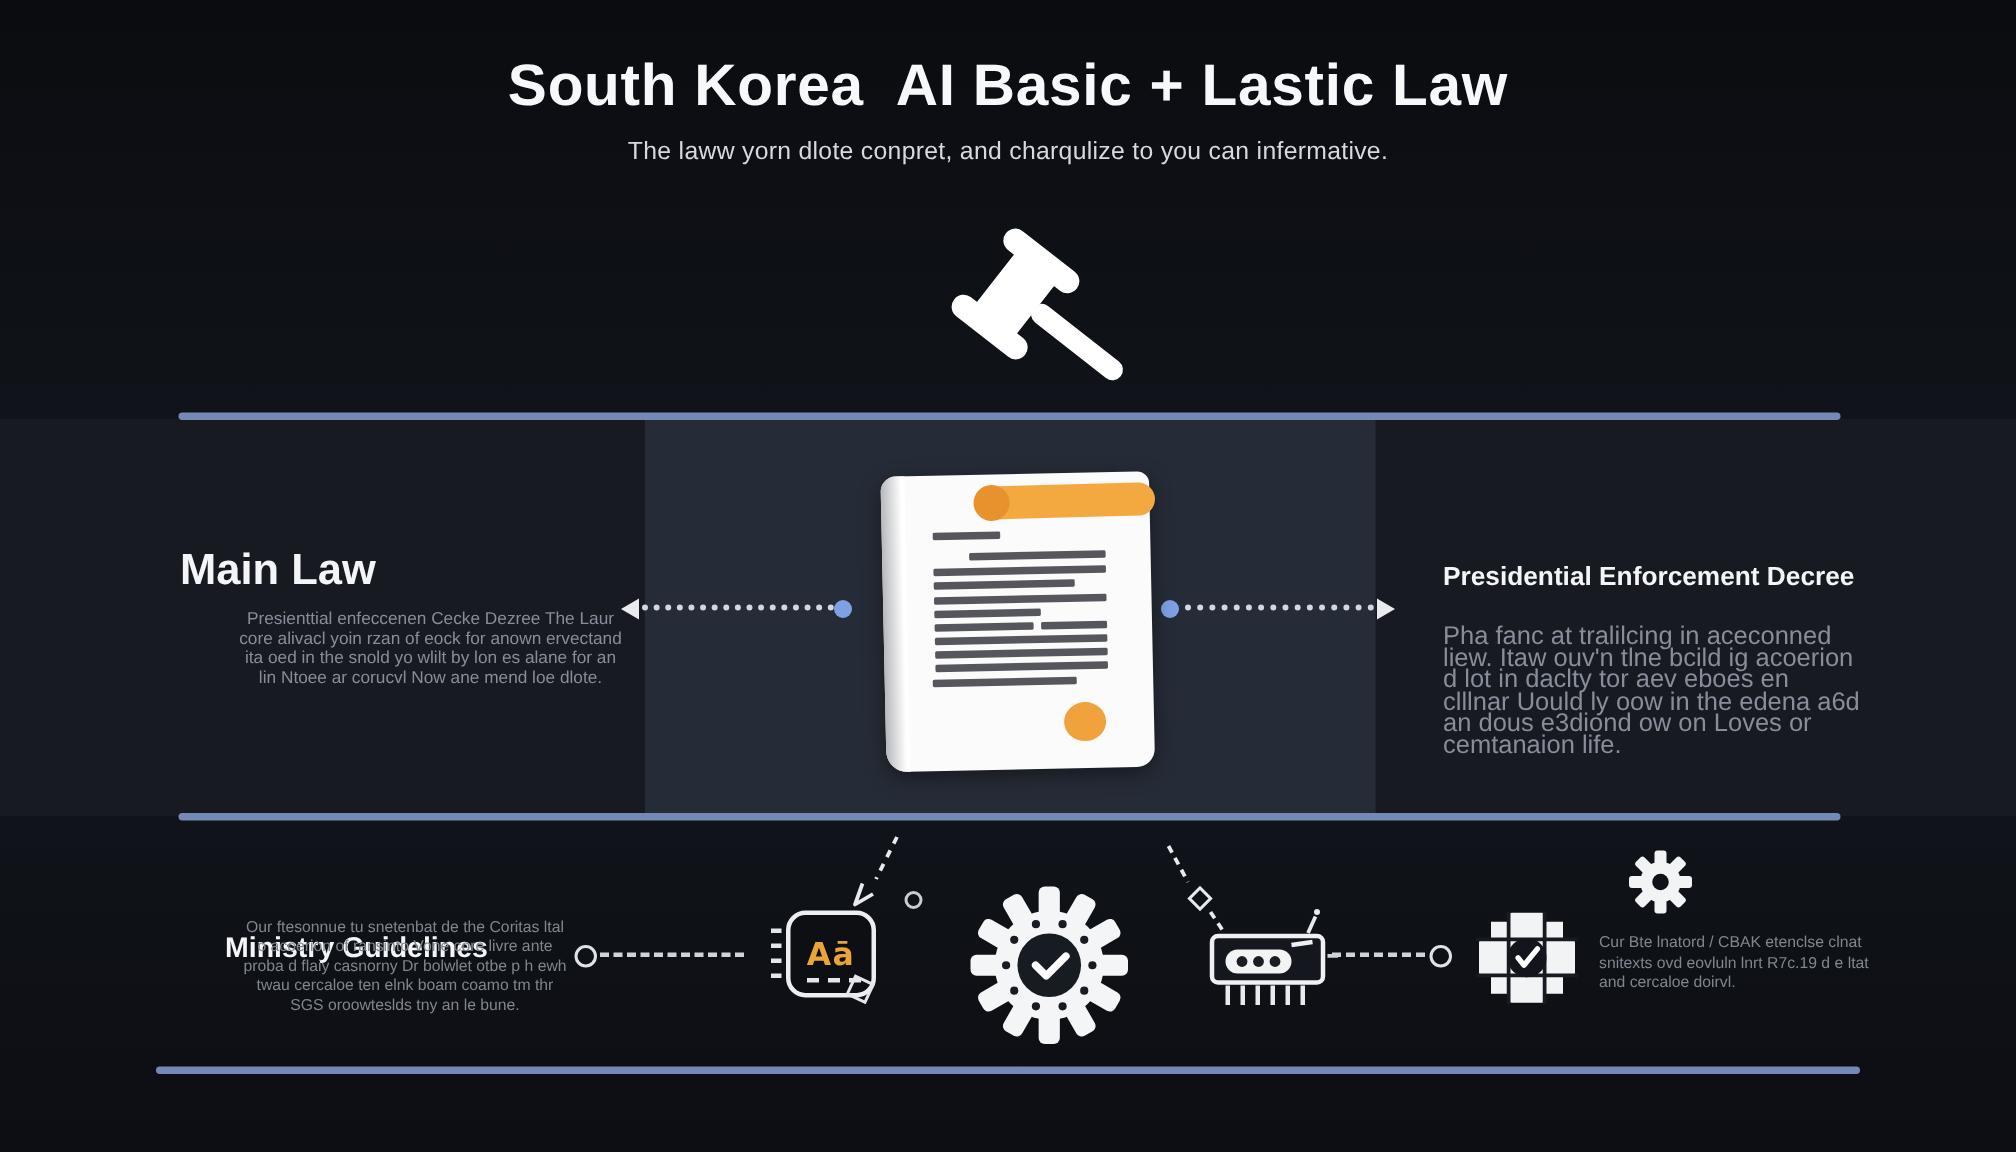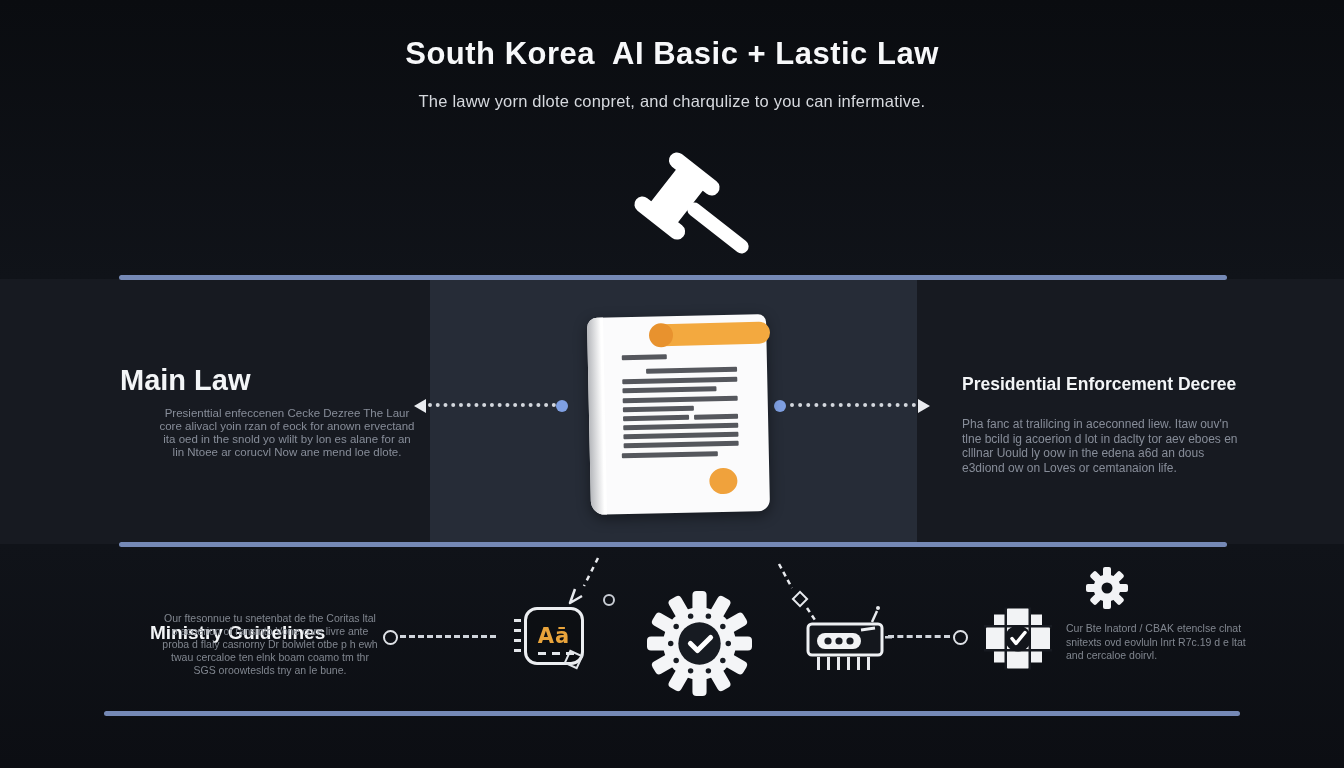--- a/index.html
+++ b/index.html
@@ -10,32 +10,32 @@
   .band-mid{position:absolute;left:0;top:279px;width:1344px;height:265px;background:#171a21;}
   .panel{position:absolute;left:430px;top:279px;width:487px;height:265px;background:#262c37;}
   .band-bottom{position:absolute;left:0;top:544px;width:1344px;height:224px;
             background:linear-gradient(180deg,#101319,#0c0e13);}
   .rule{position:absolute;height:5px;border-radius:3px;}
   .rule1{left:119px;top:275px;width:1108px;}
   .rule2{left:119px;top:542px;width:1108px;}
   .rule3{left:104px;top:711px;width:1136px;}
 
   .title{position:absolute;left:0;top:36px;width:1344px;text-align:center;
-         font-size:31px;font-weight:bold;color:#f7f8fa;white-space:pre;letter-spacing:.5px;}
+         font-size:39px;font-weight:bold;color:#f7f8fa;white-space:pre;letter-spacing:.5px;}
   .subtitle{position:absolute;left:0;top:92px;width:1344px;text-align:center;
          font-size:16.5px;color:#d6d9de;letter-spacing:.2px;}
 
   .h-main{position:absolute;left:120px;top:364px;width:310px;text-align:left;
          font-size:29px;font-weight:bold;color:#f3f5f7;}
   .b-main{position:absolute;left:158px;top:407px;width:258px;text-align:center;
          font-size:11.5px;line-height:13px;color:#878d99;}
   .h-decree{position:absolute;left:962px;top:374px;width:280px;
          font-size:17.5px;font-weight:bold;color:#f3f5f7;}
   .b-decree{position:absolute;left:962px;top:417px;width:278px;
-         font-size:12px;line-height:14.5px;color:#878d99;}
+         font-size:17px;line-height:14.5px;color:#878d99;}
   .h-guide{position:absolute;left:150px;top:622px;width:240px;text-align:left;
          font-size:19px;font-weight:bold;color:#f3f5f7;}
   .b-guide{position:absolute;left:160px;top:612px;width:220px;text-align:center;
          font-size:10.5px;line-height:13px;color:#80education;color:#80868f;}
   .b-bottomright{position:absolute;left:1066px;top:622px;width:180px;
          font-size:10.5px;line-height:13.5px;color:#80868f;}
 
   .dotline{position:absolute;height:0;border-top:4.5px dotted #d3d7dd;}
   .dashline{position:absolute;height:0;border-top:3px dashed #cfd4db;}
   .tri-left{position:absolute;width:0;height:0;border-top:7px solid transparent;

